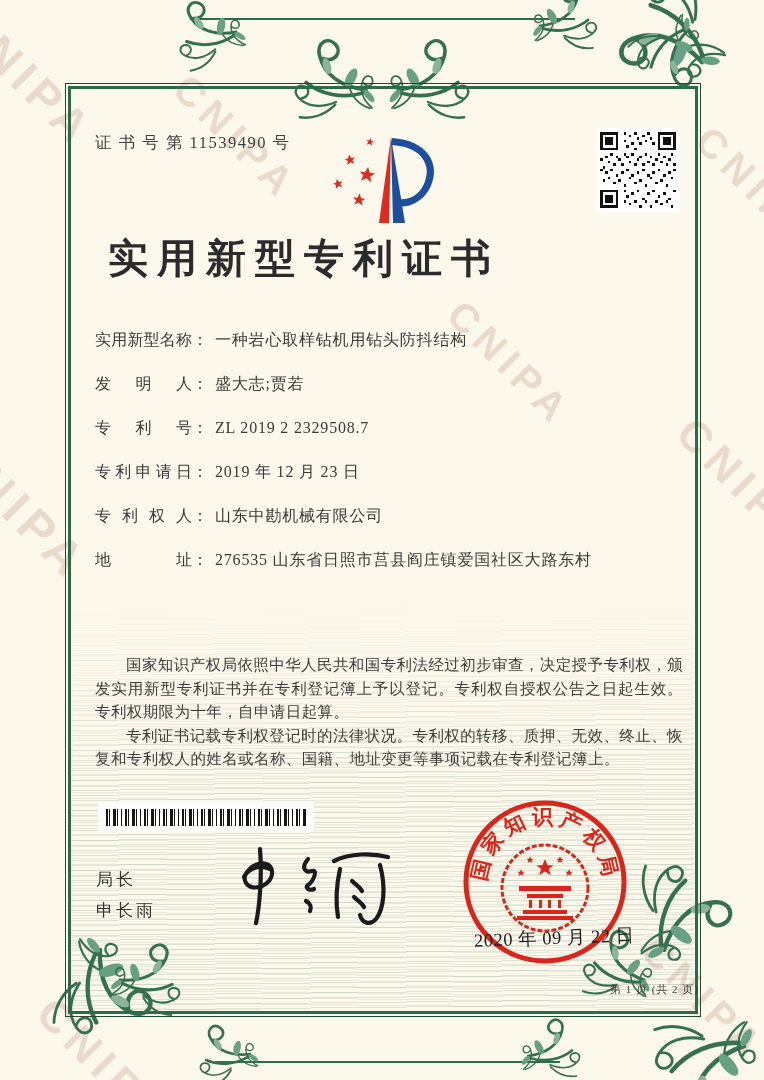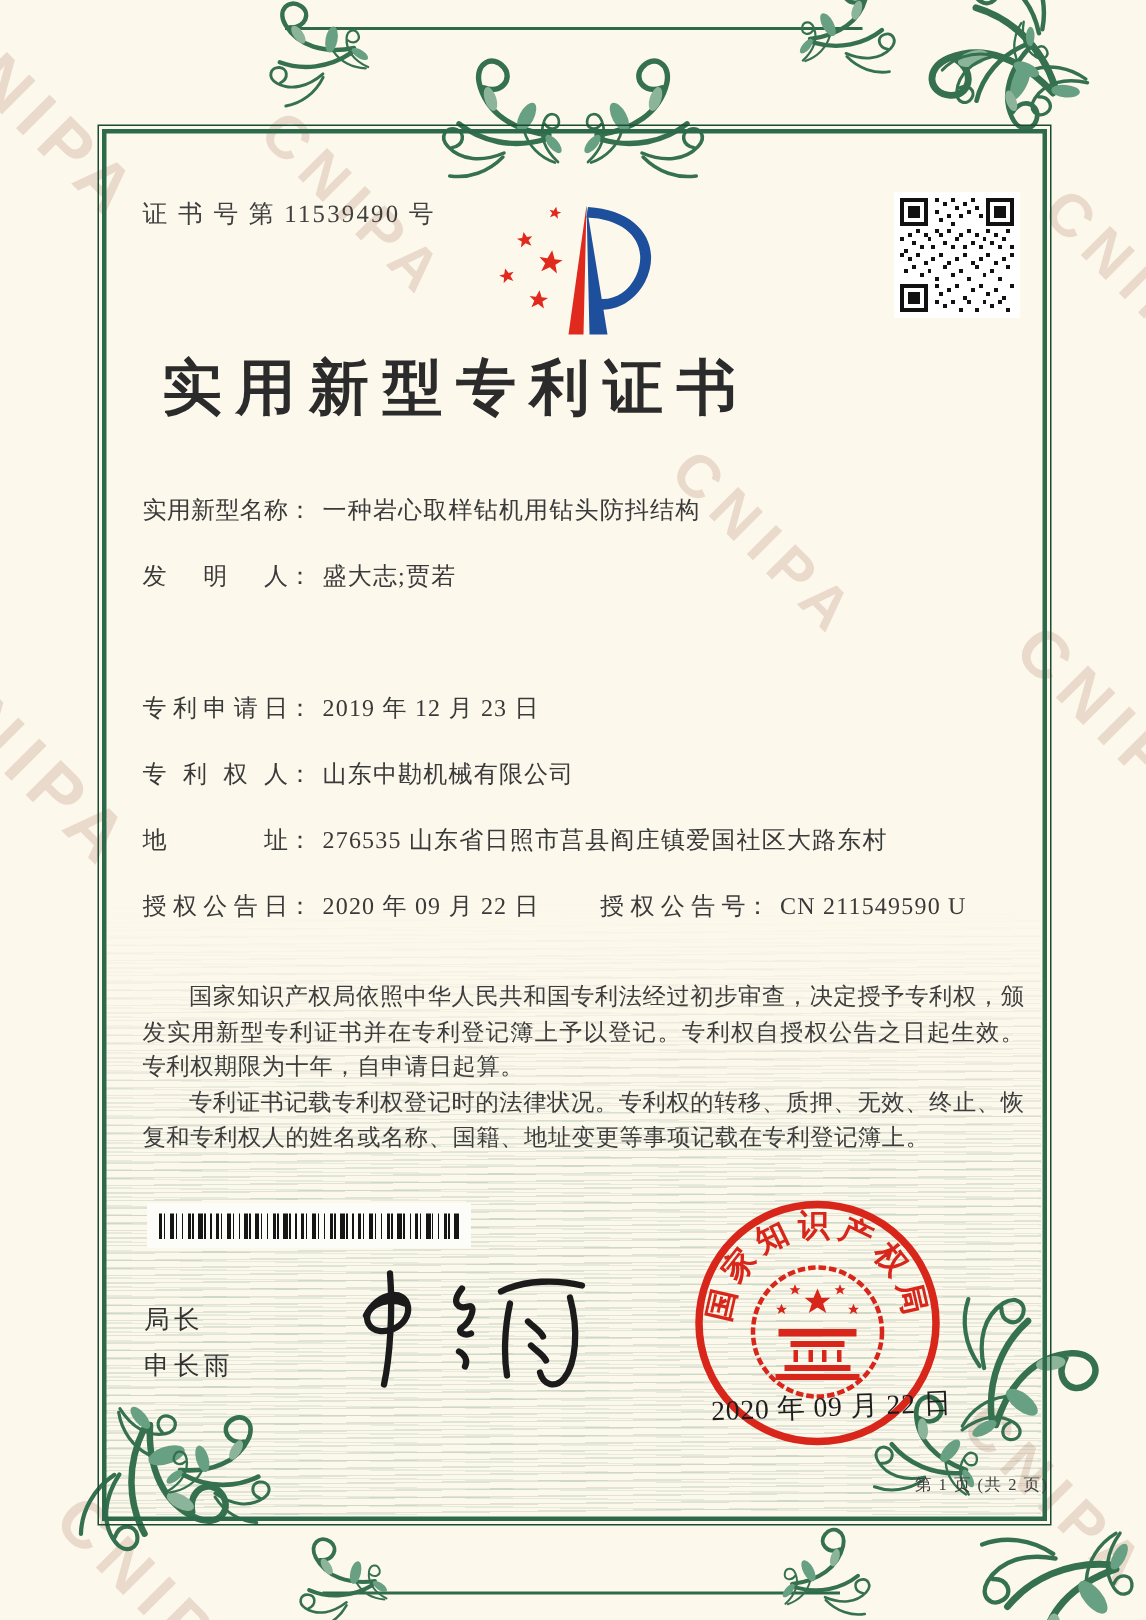--- a/index.html
+++ b/index.html
@@ -144,36 +144,31 @@
     </div>
 
     <div class="abs title">实用新型专利证书</div>
 
     <div class="frow" style="top:330px;">
       <span class="flabel">实用新型名称</span><span class="fcolon">：</span><span class="fvalue">一种岩心取样钻机用钻头防抖结构</span>
     </div>
     <div class="frow" style="top:374px;">
       <span class="flabel">发明人</span><span class="fcolon">：</span><span class="fvalue">盛大志;贾若</span>
     </div>
+    <div class="frow" style="top:418px;">
+      <span class="flabel">专利号</span><span class="fcolon">：</span><span class="fvalue">ZL 2019 2 2329508.7</span>
+    </div>
     <div class="frow" style="top:462px;">
       <span class="flabel">专利申请日</span><span class="fcolon">：</span><span class="fvalue">2019 年 12 月 23 日</span>
     </div>
     <div class="frow" style="top:506px;">
       <span class="flabel">专利权人</span><span class="fcolon">：</span><span class="fvalue">山东中勘机械有限公司</span>
     </div>
     <div class="frow" style="top:550px;">
       <span class="flabel">地址</span><span class="fcolon">：</span><span class="fvalue">276535 山东省日照市莒县阎庄镇爱国社区大路东村</span>
-    </div>
-    <div class="frow" style="top:594px;">
-      <span>
-        <span class="flabel">授权公告日</span><span class="fcolon">：</span><span class="fvalue">2020 年 09 月 22 日</span>
-      </span>
-      <span class="grant2">
-        <span class="flabel">授权公告号</span><span class="fcolon">：</span><span class="fvalue">CN 211549590 U</span>
-      </span>
     </div>
 
     <div class="abs paras">
       <p>国家知识产权局依照中华人民共和国专利法经过初步审查，决定授予专利权，颁发实用新型专利证书并在专利登记簿上予以登记。专利权自授权公告之日起生效。专利权期限为十年，自申请日起算。</p>
       <p>专利证书记载专利权登记时的法律状况。专利权的转移、质押、无效、终止、恢复和专利权人的姓名或名称、国籍、地址变更等事项记载在专利登记簿上。</p>
     </div>
 
     <div class="abs barcode-strip"></div>
     <div class="abs barcode"></div>
 

